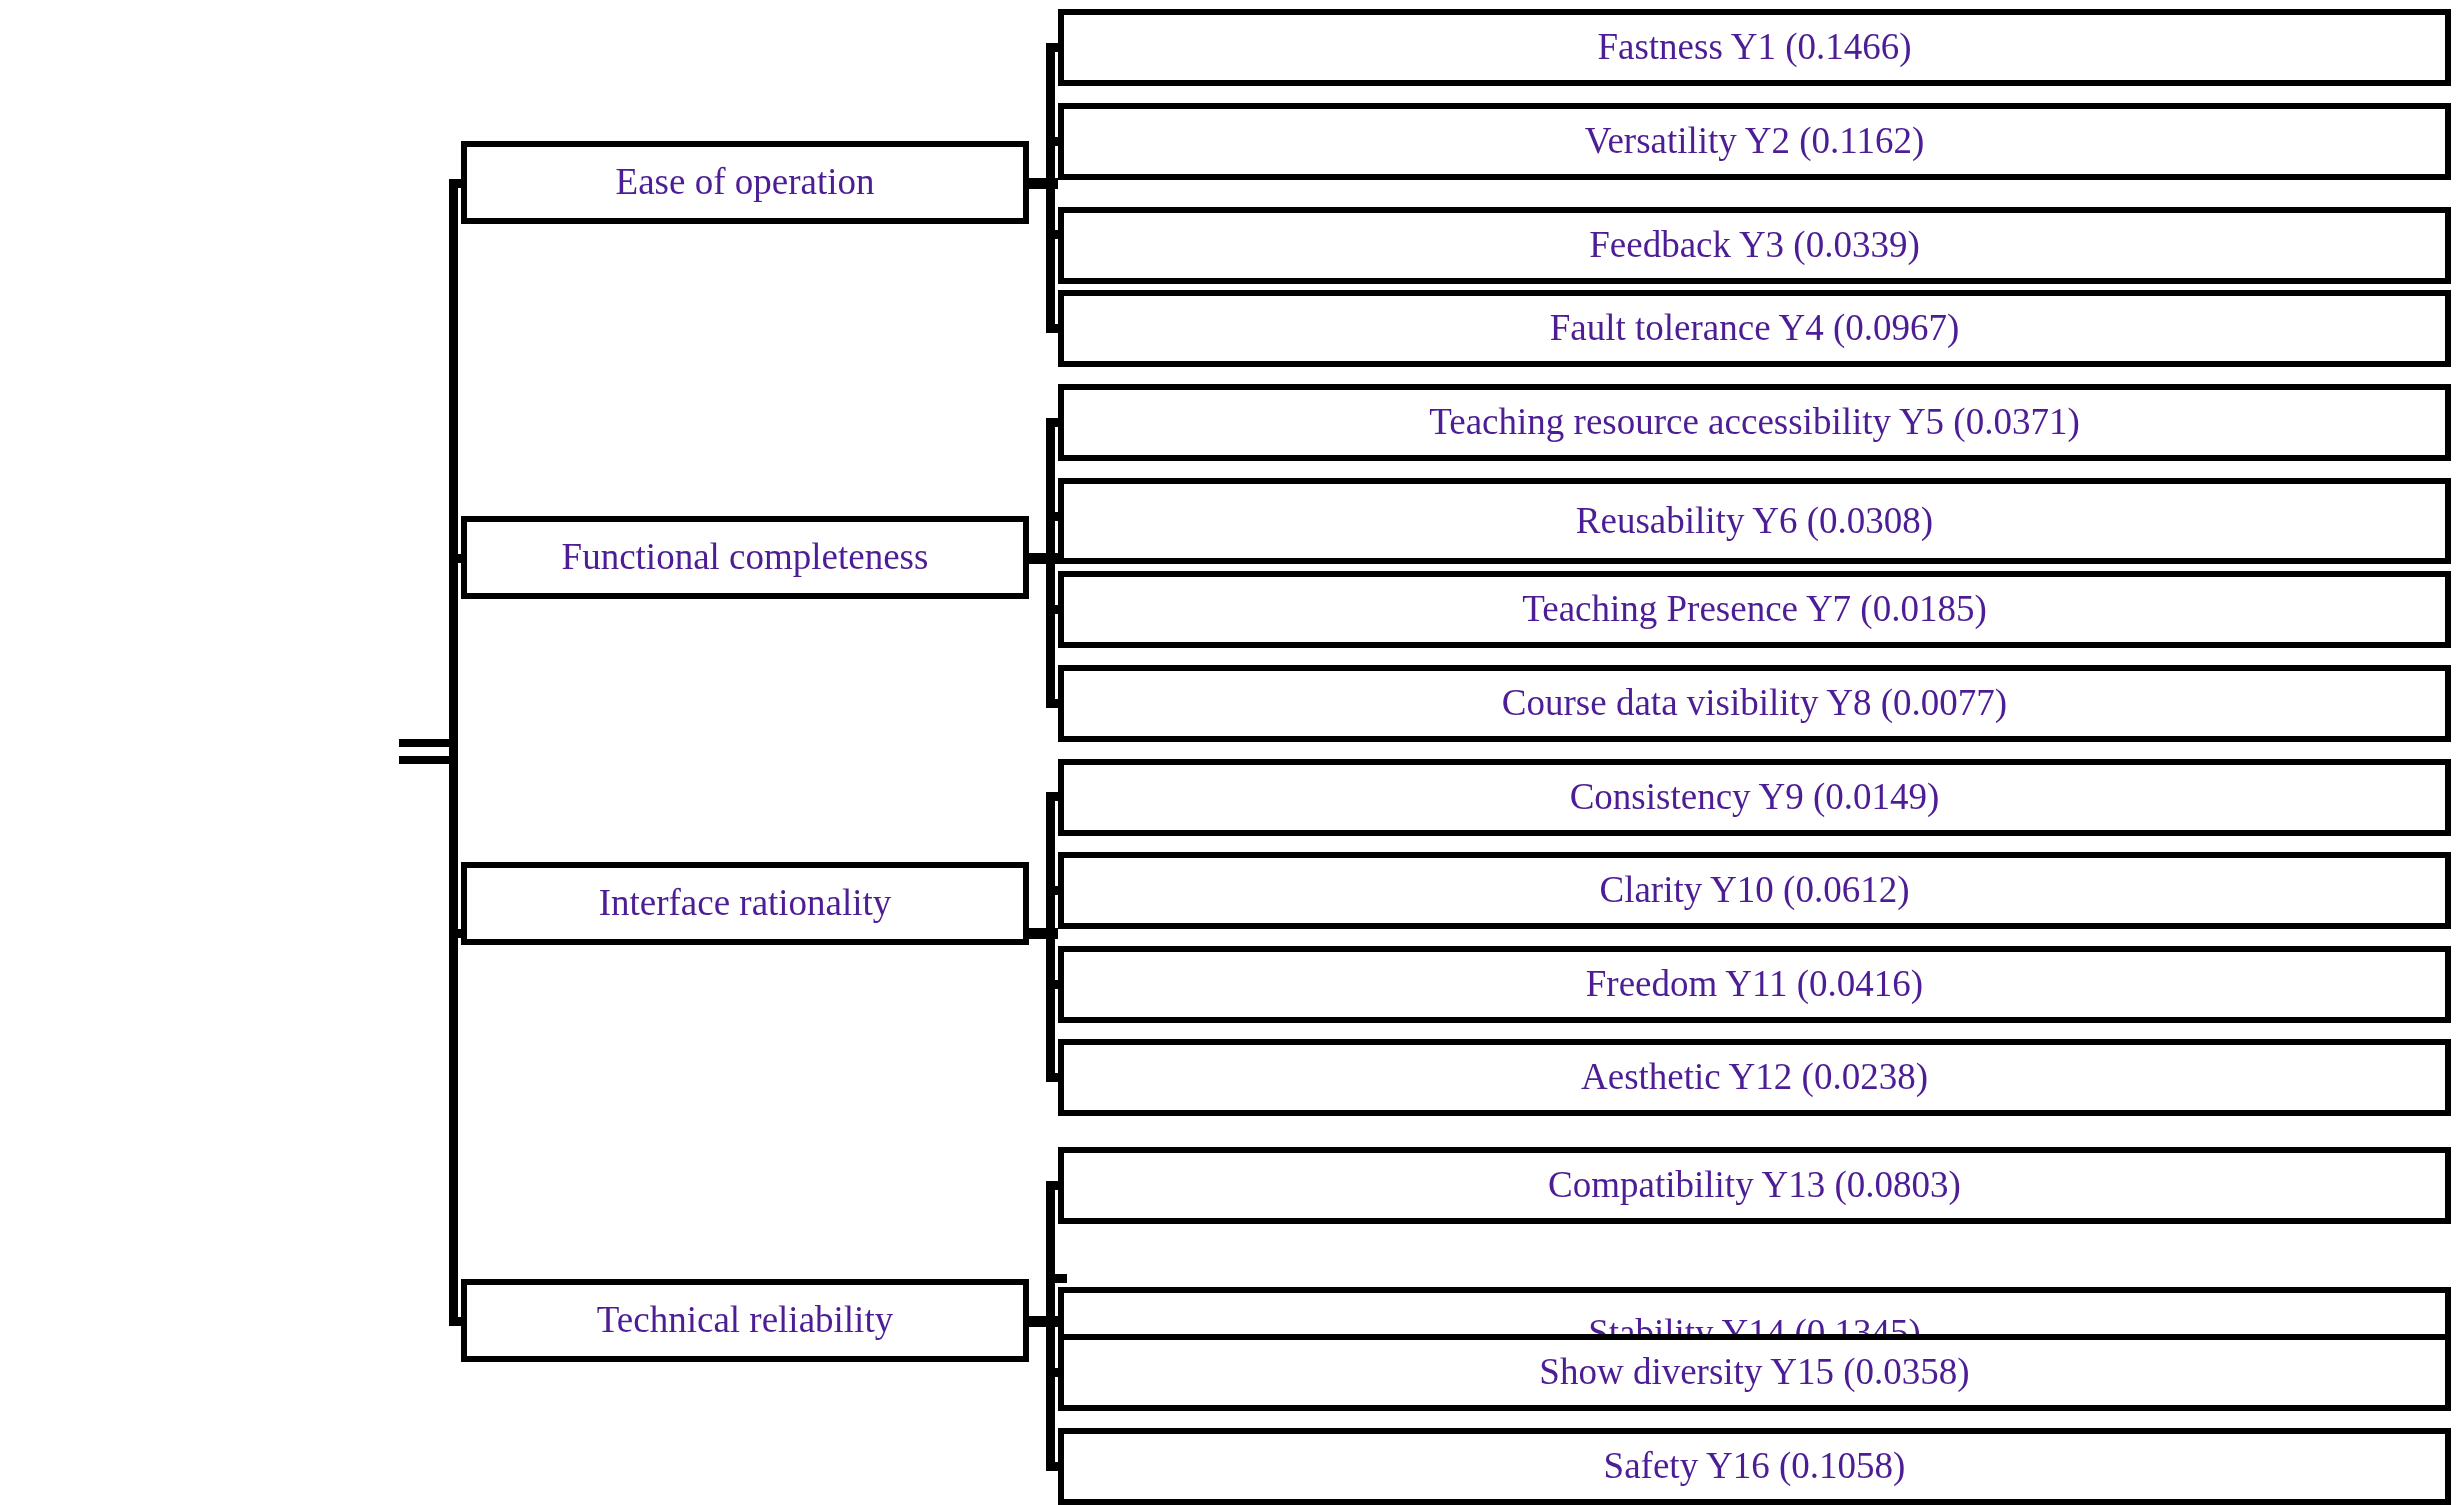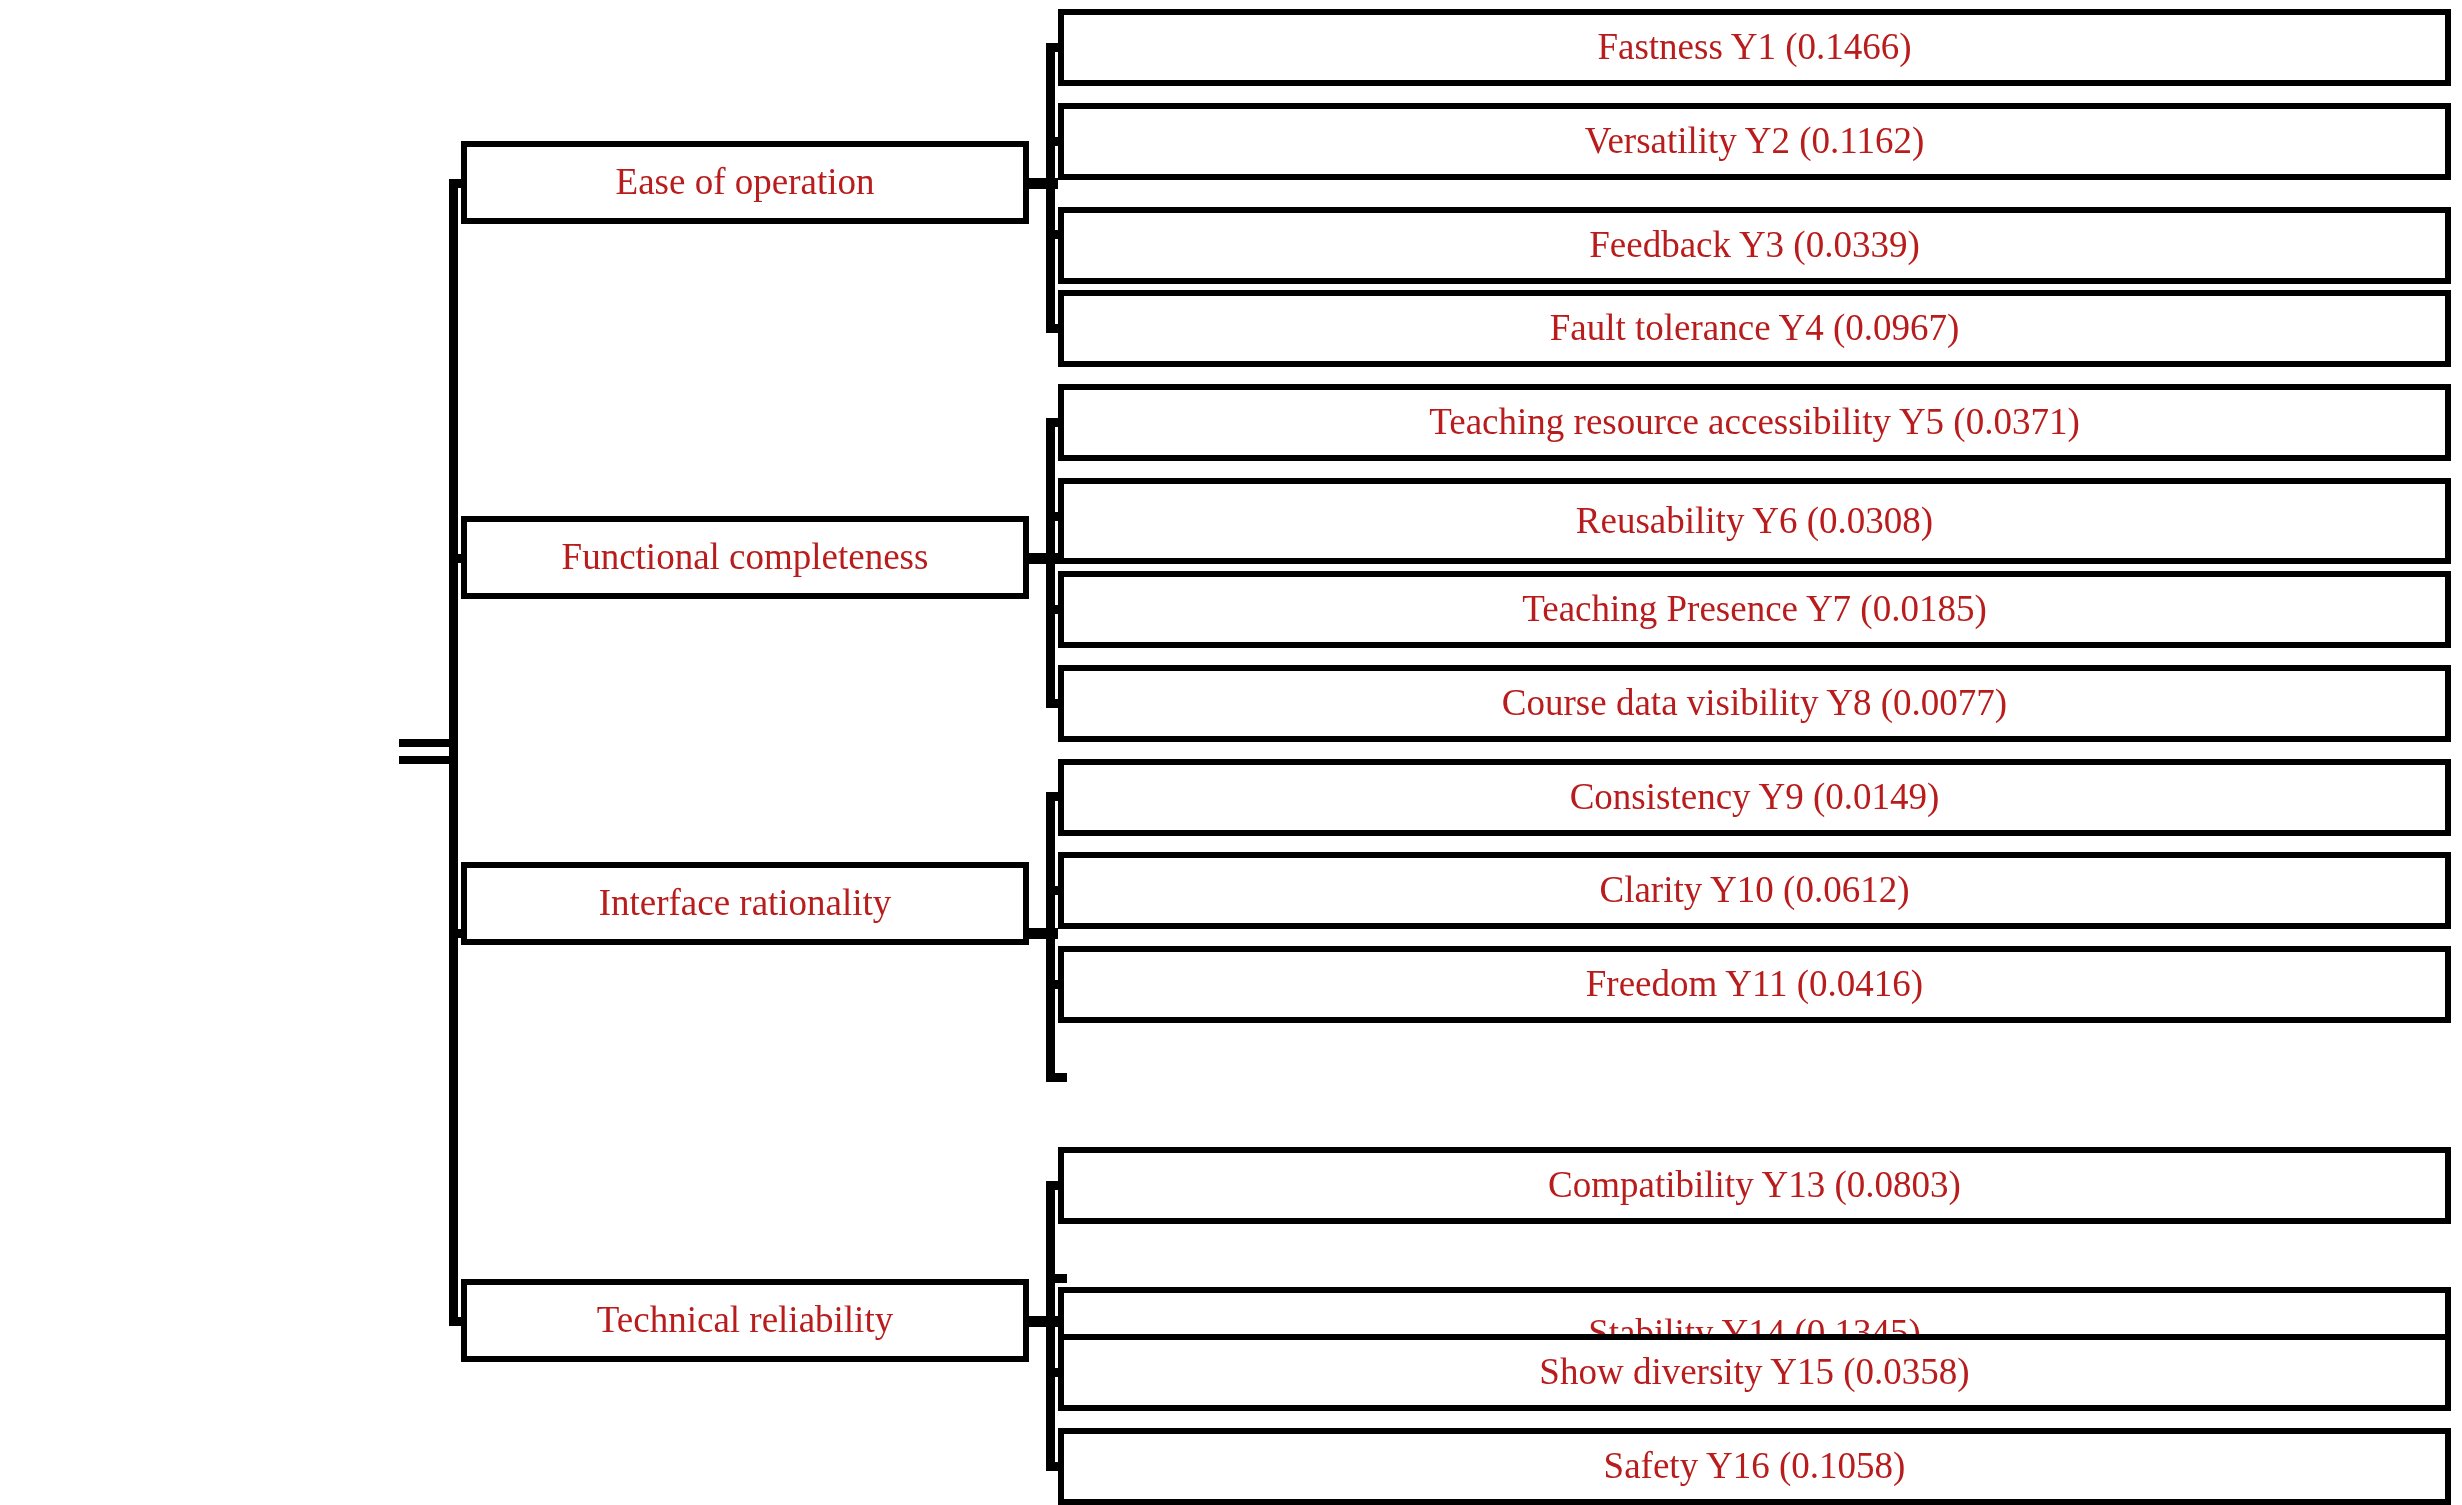--- a/index.html
+++ b/index.html
@@ -17,21 +17,21 @@
   }
   .node {
     position: absolute;
     box-sizing: border-box;
     background: #ffffff;
     border: 6.3px solid #000000;
     display: flex;
     align-items: center;
     justify-content: center;
     text-align: center;
-    color: #b91c1c;
+    color: #4c1d95;
     line-height: 1.05;
     white-space: nowrap;
   }
   .node.root      { font-size: 37px; }
   .node.mid       { font-size: 37px; }
   .node.leaf      { font-size: 37px; }
   .conn {
     position: absolute;
     background: #000000;
   }
@@ -127,20 +127,23 @@
   <div class="node leaf" style="left:1058px; top:852px; width:1393px; height:77px;">
     <span>Clarity Y10 (0.0612)</span>
   </div>
 
   <div class="conn" style="left:1046px; top:980px; width:21px; height:9.1px;"></div>
   <div class="node leaf" style="left:1058px; top:946px; width:1393px; height:77px;">
     <span>Freedom Y11 (0.0416)</span>
   </div>
 
   <div class="conn" style="left:1046px; top:1073px; width:21px; height:9.1px;"></div>
+  <div class="node leaf" style="left:1058px; top:1039px; width:1393px; height:77px;">
+    <span>Aesthetic Y12 (0.0238)</span>
+  </div>
 
   <div class="conn" style="left:1046px; top:1181px; width:21px; height:9.1px;"></div>
   <div class="node leaf" style="left:1058px; top:1147px; width:1393px; height:77px;">
     <span>Compatibility Y13 (0.0803)</span>
   </div>
 
   <div class="conn" style="left:1046px; top:1274px; width:21px; height:9.1px;"></div>
   <div class="node leaf" style="left:1058px; top:1241px; width:1393px; height:93px;margin-top:46px;">
     <span>Stability Y14 (0.1345)</span>
   </div>

